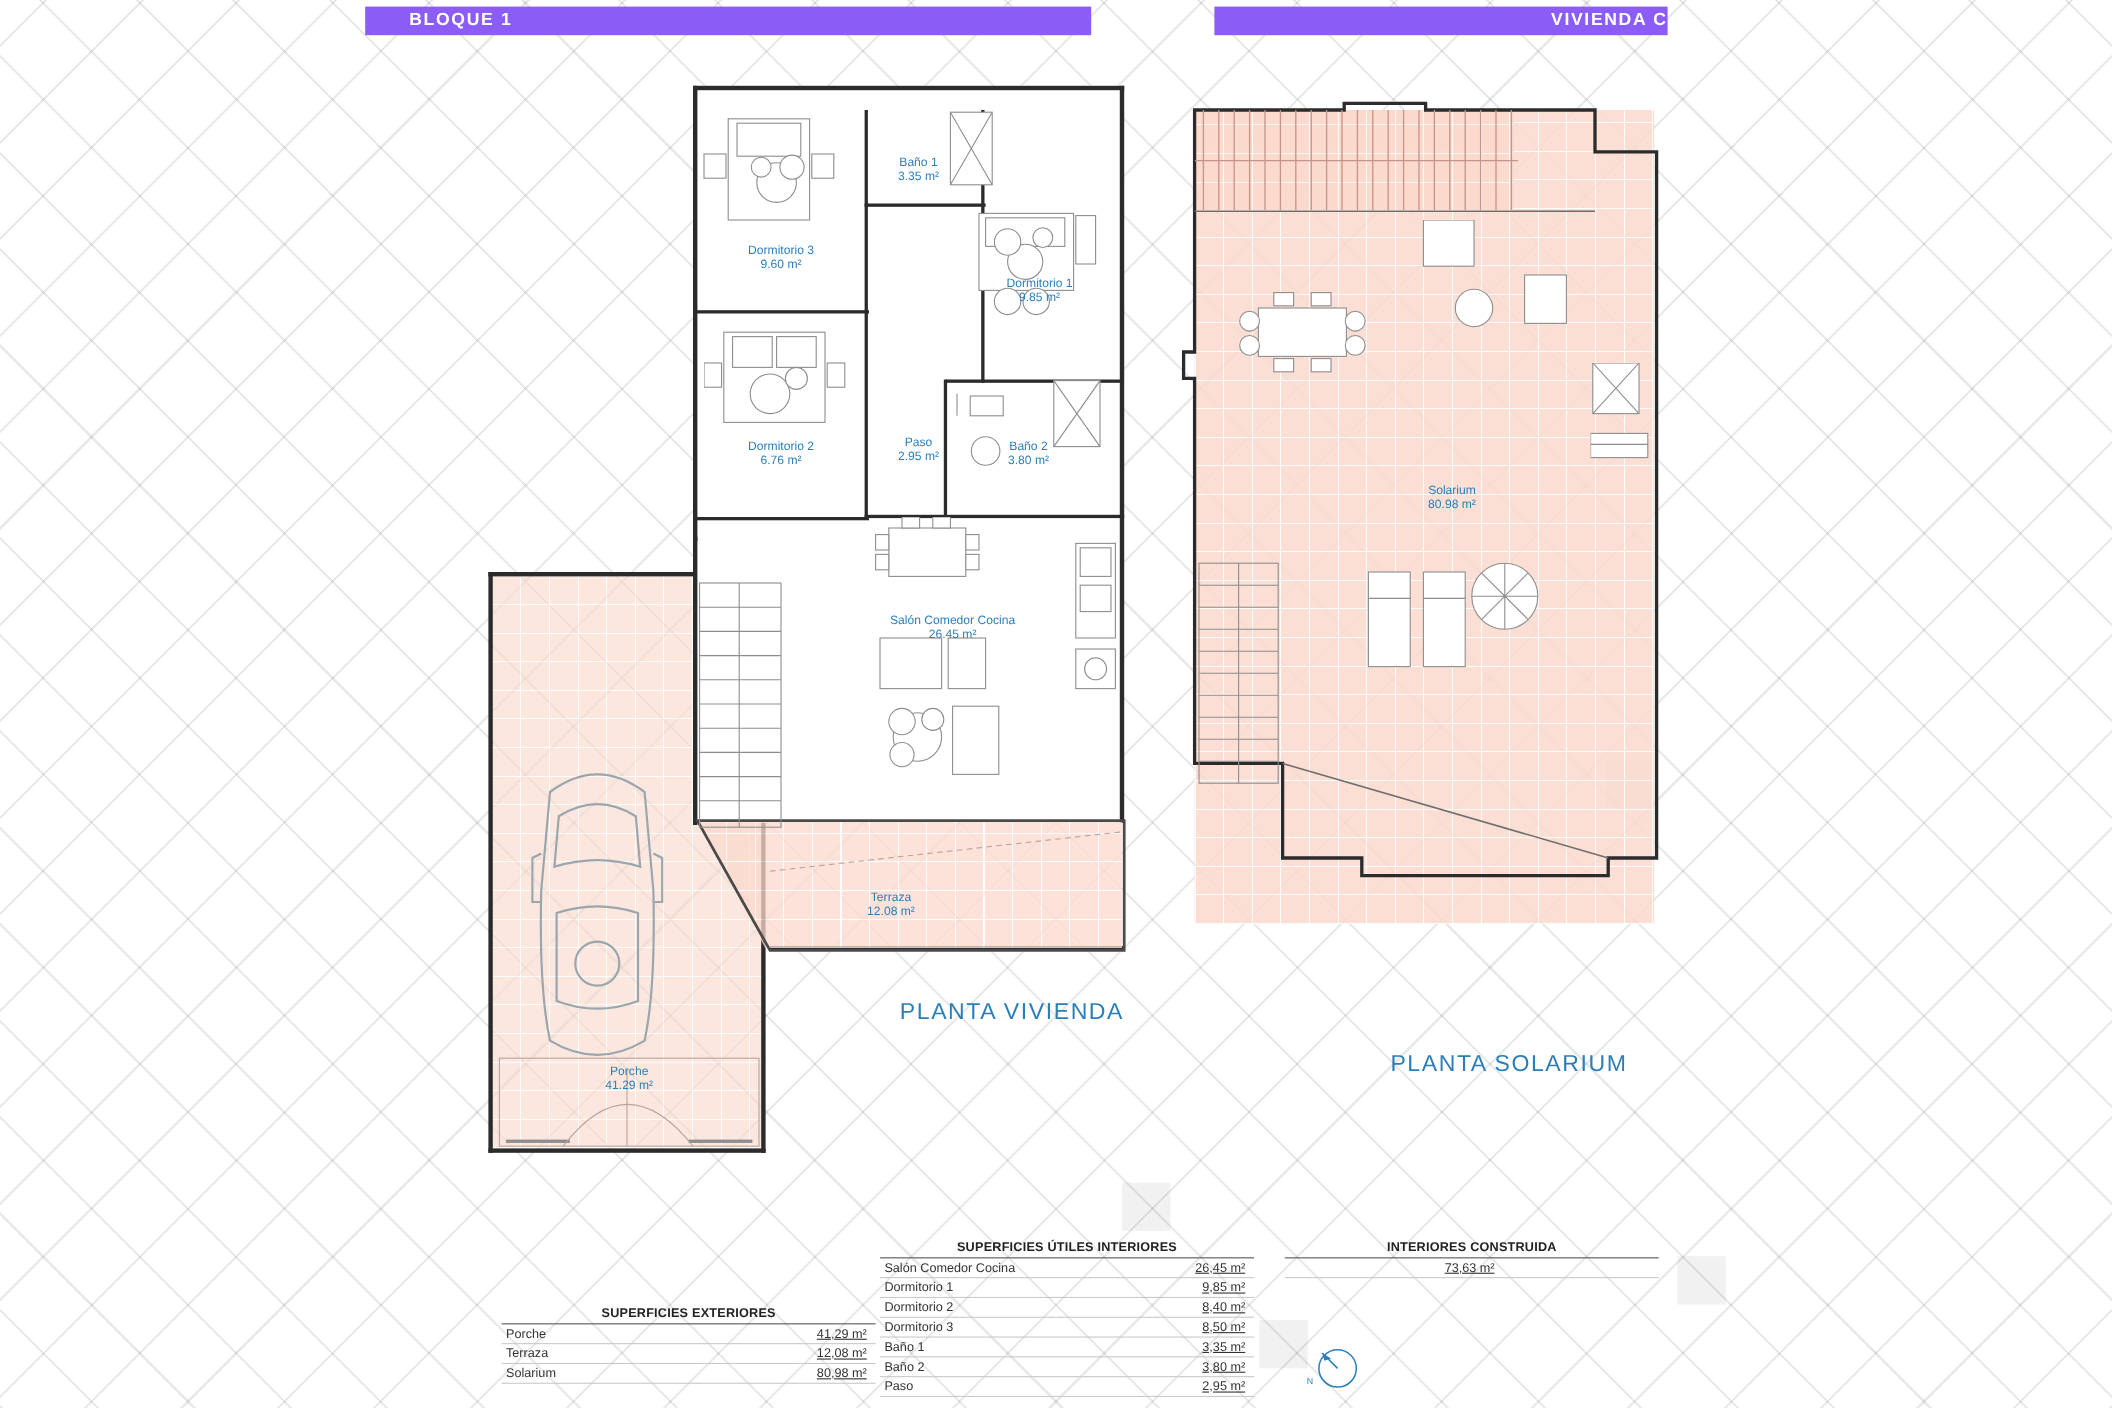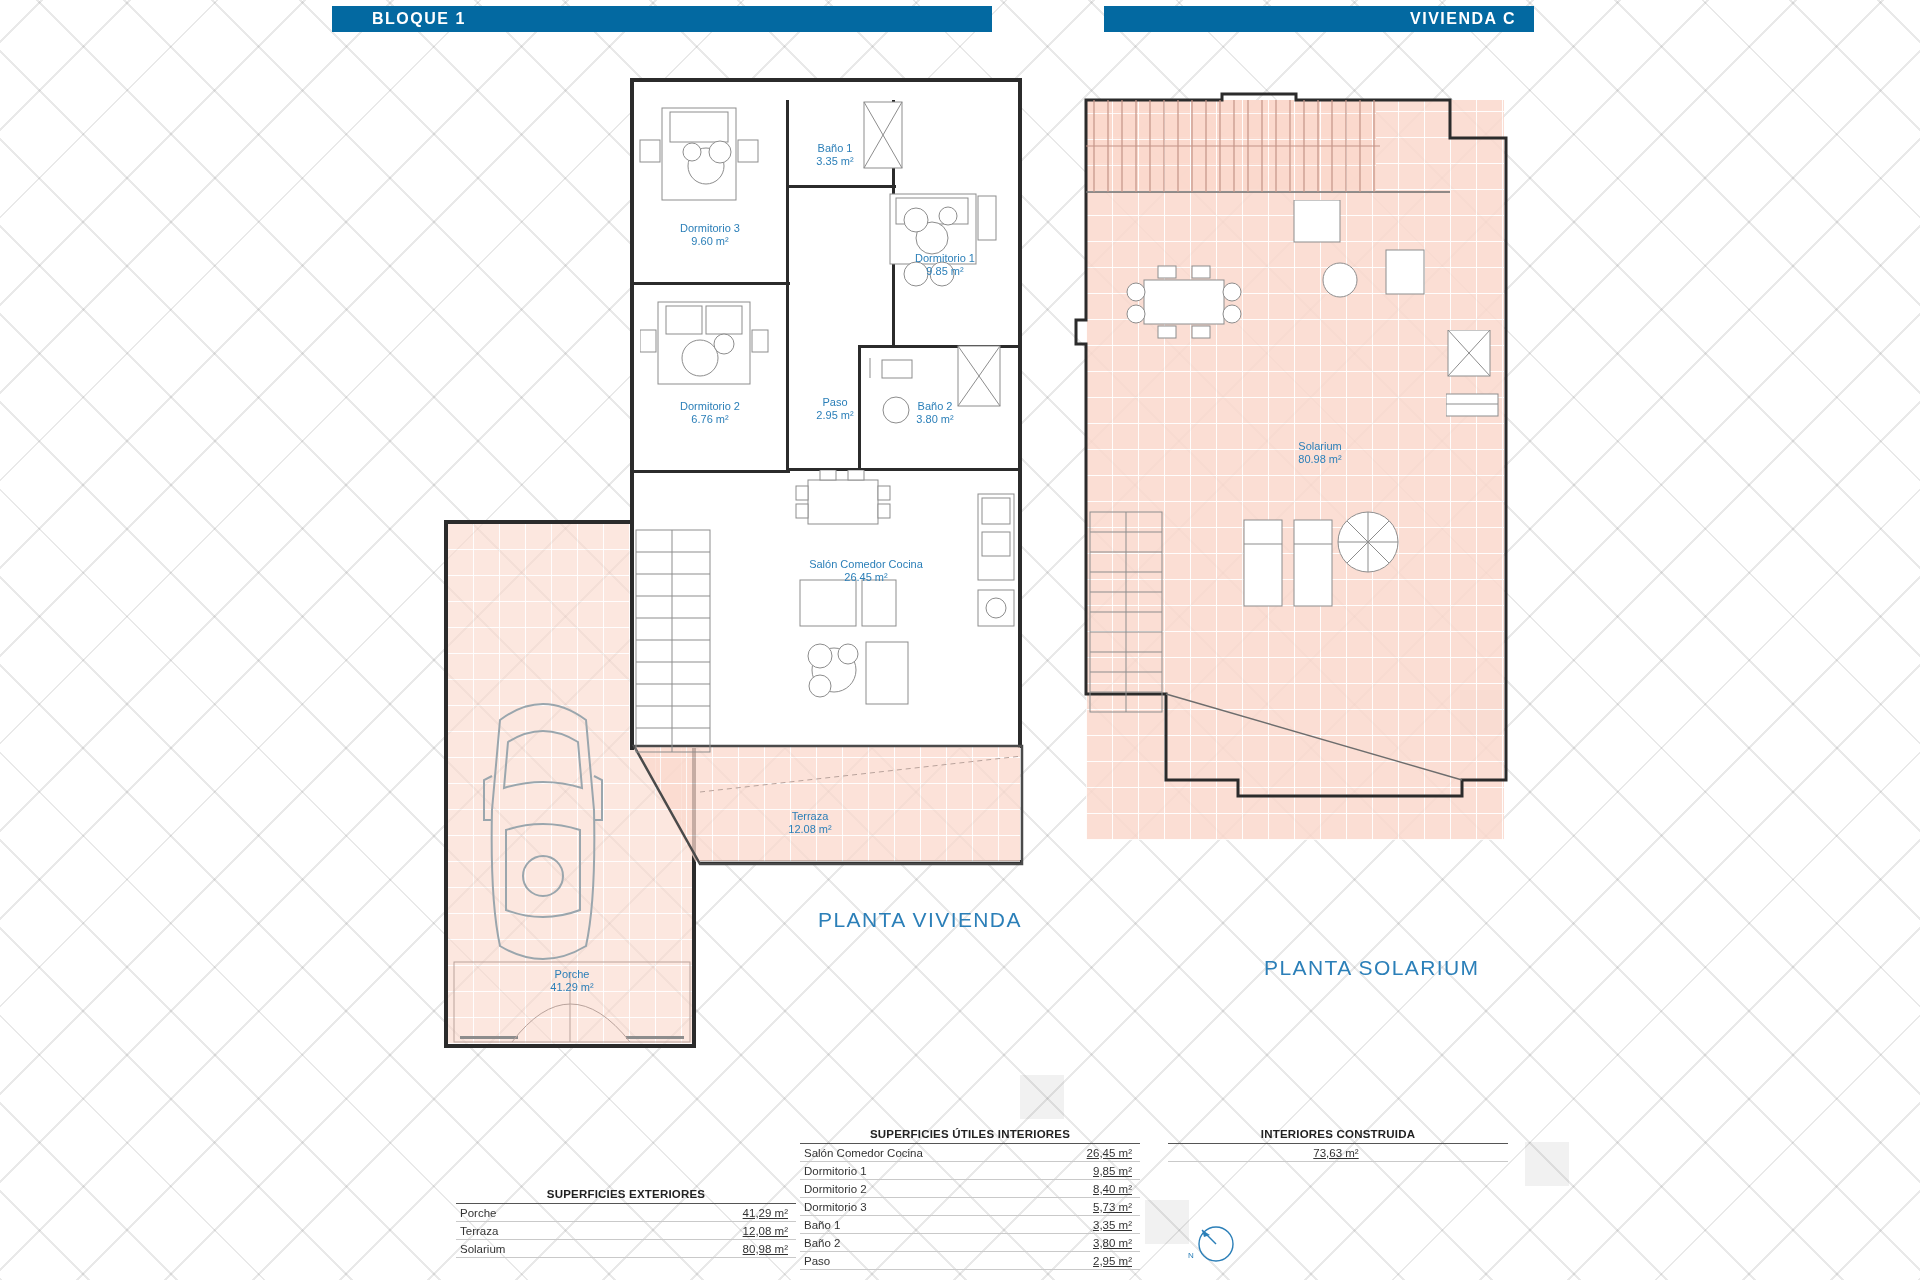--- a/index.html
+++ b/index.html
@@ -17,26 +17,26 @@
     background-image:
       repeating-linear-gradient(45deg, rgba(0,0,0,0.085) 0 2px, rgba(0,0,0,0) 2px 62px),
       repeating-linear-gradient(-45deg, rgba(0,0,0,0.085) 0 2px, rgba(0,0,0,0) 2px 62px);
     z-index:0;
   }
   .lattice-blob{
     position:absolute;background:rgba(0,0,0,0.055);z-index:0;
   }
   
   .banner{
-    position:absolute;top:6px;height:26px;background:#0369a1;
+    position:absolute;top:6px;height:26px;background:#8b5cf6;
     color:#ffffff;font-weight:bold;letter-spacing:1.5px;font-size:16px;
     display:flex;align-items:center;z-index:8;
   }
   #banner-left{left:332px;width:620px;padding-left:40px;}
-  #banner-right{left:1104px;width:412px;justify-content:flex-end;padding-right:18px;}
+  #banner-right{left:1104px;width:412px;justify-content:flex-end;}
 
   
   .plan{position:absolute;z-index:4;}
   .wall{position:absolute;background:#2b2b2b;}
   .room-fill{position:absolute;background:#ffffff;border:1px solid #9a9a9a;}
   .tile{position:absolute;background:#fbd9cd;}
   .tile-grid{
     position:absolute;
     background-image:
       repeating-linear-gradient(0deg,rgba(255,255,255,0.95) 0 1px,rgba(255,255,255,0) 1px 26px),
@@ -374,21 +374,21 @@
   <div class="row">
     <span>Dormitorio 1</span>
     <span>9,85 m²</span>
   </div>
   <div class="row">
     <span>Dormitorio 2</span>
     <span>8,40 m²</span>
   </div>
   <div class="row">
     <span>Dormitorio 3</span>
-    <span>5,73 m²</span>
+    <span>8,50 m²</span>
   </div>
   <div class="row">
     <span>Baño 1</span>
     <span>3,35 m²</span>
   </div>
   <div class="row">
     <span>Baño 2</span>
     <span>3,80 m²</span>
   </div>
   <div class="row">

